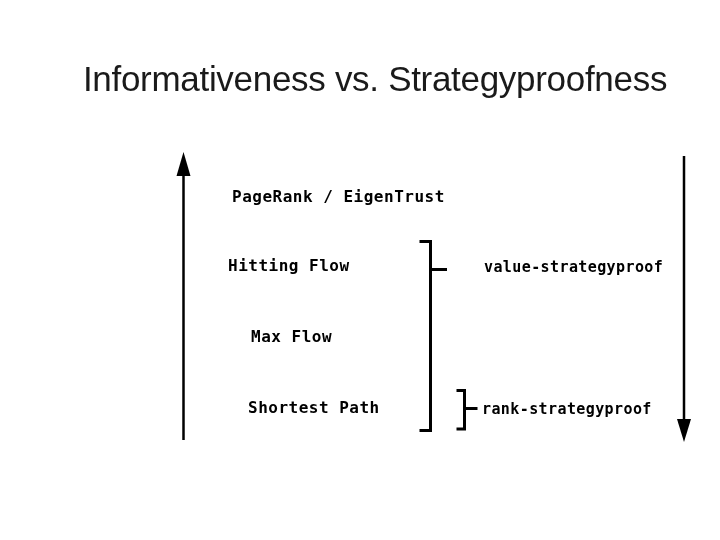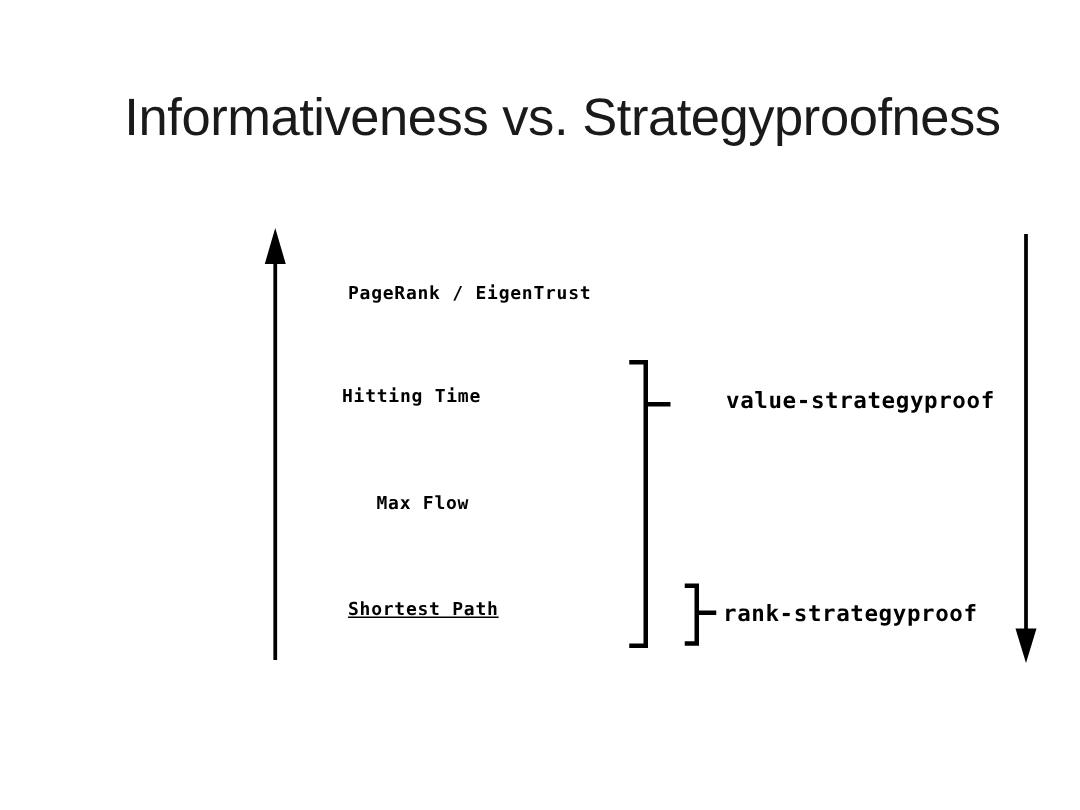--- a/index.html
+++ b/index.html
@@ -42,33 +42,33 @@
     left: 0;
   }
   .lbl {
     position: absolute;
     white-space: nowrap;
     font-family: "DejaVu Sans Mono", monospace;
     color: var(--ink, #000000);
     line-height: 1;
   }
   .method {
-    font-size: 12px;
+    font-size: 16px;
     font-weight: bold;
     letter-spacing: 0.5px;
   }
   .annot {
     font-size: 15px;
     font-weight: bold;
     letter-spacing: 0.4px;
   }
   .lbl-pagerank        { left: 232px; top: 189px; }
   .lbl-hitting         { left: 228px; top: 258px; }
   .lbl-maxflow         { left: 232px; top: 329px; padding-left: 19px; }
-  .lbl-shortest        { left: 232px; top: 400px; text-decoration: underline; }
+  .lbl-shortest        { left: 248px; top: 400px; }
   .lbl-informativeness { left: 17px;  top: 286px; }
   .lbl-value           { left: 484px; top: 260px; }
   .lbl-rank            { left: 482px; top: 402px; }
 </style>
 </head>
 <body>
 
 <div class="slide">
 
   <h1 class="title">Informativeness vs. Strategyproofness</h1>
@@ -94,21 +94,21 @@
 
       <g stroke="currentColor" stroke-width="3" fill="none">
         <path d="M456.5 390.5 H464.5 V429 H456.5"></path>
         <path d="M464.5 408.5 H477.5"></path>
       </g>
     </svg>
 
 
     <div class="lbl method lbl-pagerank">PageRank / EigenTrust</div>
 
-    <div class="lbl method lbl-hitting">Hitting Time</div>
+    <div class="lbl method lbl-hitting">Hitting Flow</div>
 
     <div class="lbl method lbl-maxflow">Max Flow</div>
 
     <div class="lbl method lbl-shortest">Shortest Path</div>
 
     <div class="lbl annot lbl-value">value-strategyproof</div>
 
     <div class="lbl annot lbl-rank">rank-strategyproof</div>
 
   </div>

